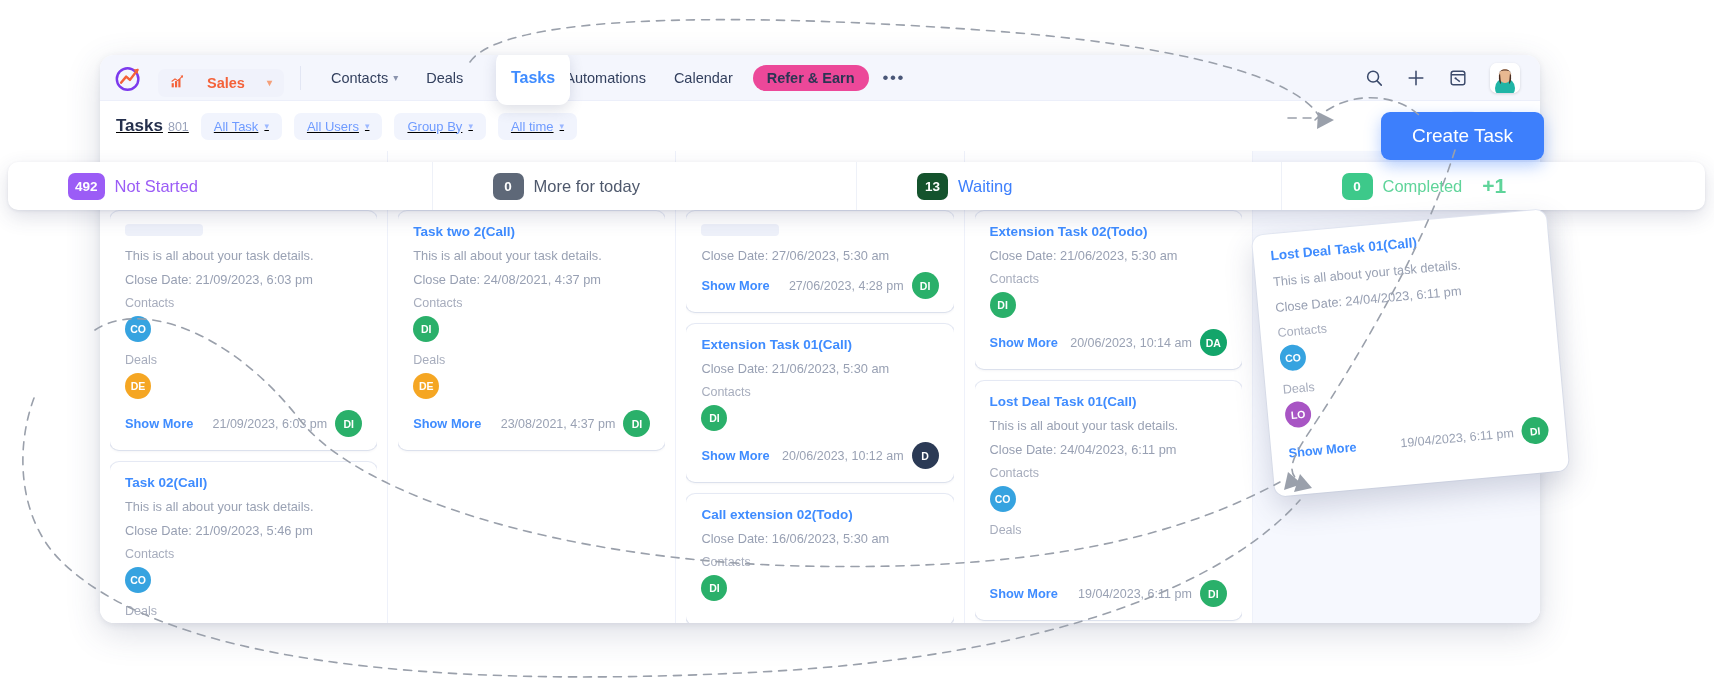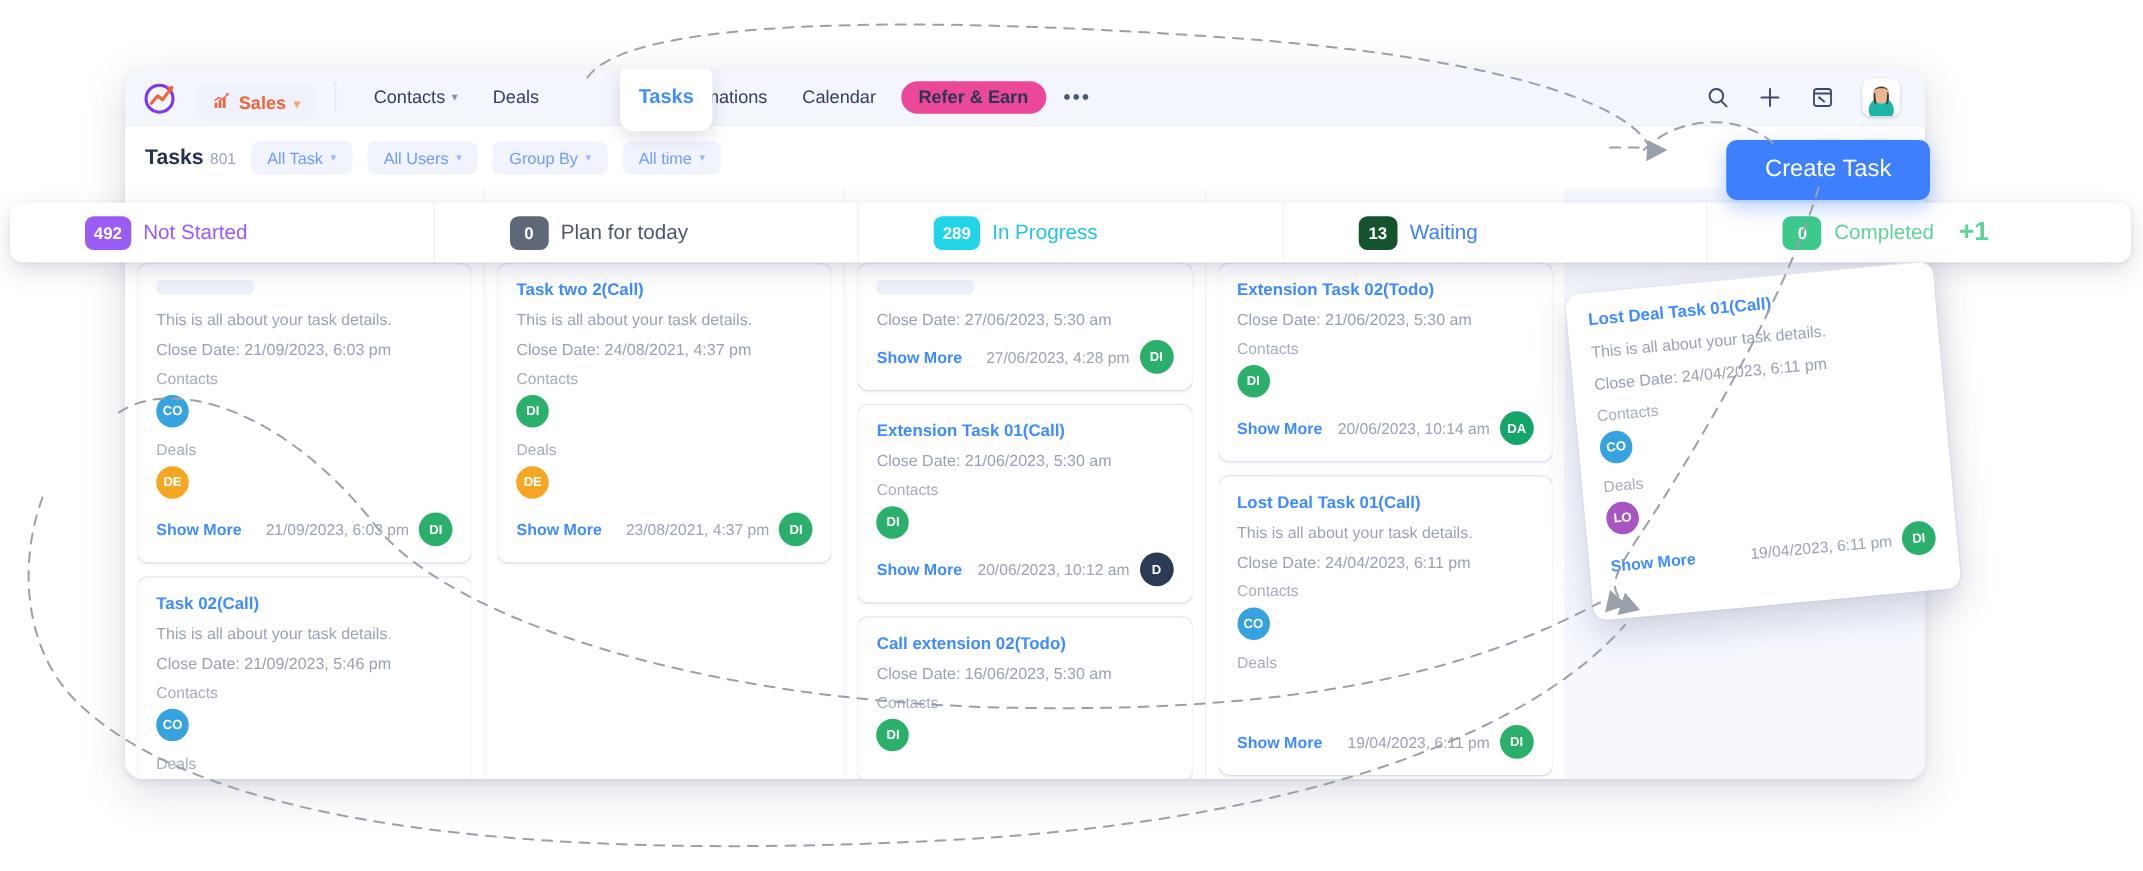--- a/index.html
+++ b/index.html
@@ -24,21 +24,21 @@
   }
 
   
   .topbar{
     position:relative; height:46px; background:#f4f6fd;
     display:flex; align-items:center; padding:0 14px 0 14px;
     border-bottom:1px solid #eceffa;
   }
   .logo{ width:30px; height:30px; margin-right:14px; flex:none; }
   .sales-chip{
-    display:flex; align-items:center; gap:6px;
+    display:flex; align-items:center; gap:22px;
     padding:5px 12px; border-radius:7px; background:#f0f2fb;
     color:#f4623a; font-size:14.5px; font-weight:600; white-space:nowrap;margin-top:10px;
   }
   .sales-chip .caret{ font-size:10px; color:#f4a07a; }
   .navdiv{ width:1px; height:24px; background:#e2e6f4; margin:0 16px; }
   .navitems{ display:flex; align-items:center; gap:0px; }
   .navitem{
     font-size:14.5px; color:#33405e; padding:6px 14px; white-space:nowrap;
     display:flex; align-items:center; gap:5px; border-radius:6px;
   }
@@ -61,21 +61,21 @@
   .topbar-right{ margin-left:auto; display:flex; align-items:center; gap:22px; padding-right:6px;}
   .ticon{ width:20px; height:20px; color:#3b4a6b; display:block; }
   .avatar{
     width:30px; height:30px; border-radius:7px; overflow:hidden; background:#fff;
     box-shadow:0 1px 3px rgba(0,0,0,.15); display:block;
   }
 
   
   .filterbar{
     height:50px; background:#ffffff; display:flex; align-items:center;
-    padding:0 16px; gap:12px; position:relative;
+    padding:0 16px; gap:12px; position:relative;text-decoration:underline;
   }
   .page-title{ font-size:17px; font-weight:700; color:#25304d; }
   .page-count{ font-size:12.5px; color:#9aa3bb; margin-left:5px; font-weight:400;}
   .chip{
     background:#f1f4fd; color:#6f9bff; font-size:13px; border-radius:7px;
     padding:6px 13px; display:flex; align-items:center; gap:6px; white-space:nowrap;
   }
   .chip .caret{ font-size:9px; color:#9bb7ff; }
   .fb-right{ margin-left:auto; display:flex; align-items:center; gap:8px; padding-right:8px;}
   .sqicon{
@@ -401,25 +401,21 @@
     </div>
   </div>
 
   <div class="kan-head" id="kan-head">
       <div class="kh">
         <span class="kbadge" style="background: rgb(155, 92, 246);">492</span>
         <span class="klabel" style="color: rgb(155, 92, 246);">Not Started</span>
       </div>
       <div class="kh">
         <span class="kbadge" style="background: rgb(94, 104, 120);">0</span>
-        <span class="klabel" style="color: rgb(78, 88, 108);">Plan for today</span>
-      </div>
-      <div class="kh">
-        <span class="kbadge" style="background: rgb(33, 212, 232);">289</span>
-        <span class="klabel" style="color: rgb(33, 197, 224);">In Progress</span>
+        <span class="klabel" style="color: rgb(78, 88, 108);">More for today</span>
       </div>
       <div class="kh">
         <span class="kbadge" style="background: #14532d;">13</span>
         <span class="klabel" style="color: rgb(61, 127, 252);">Waiting</span>
       </div>
       <div class="kh">
         <span class="kbadge" style="background: rgb(61, 201, 138);">0</span>
         <span class="klabel" style="color: rgb(95, 212, 154);">Completed</span>
         <span class="kplus">+1</span>
       </div>

